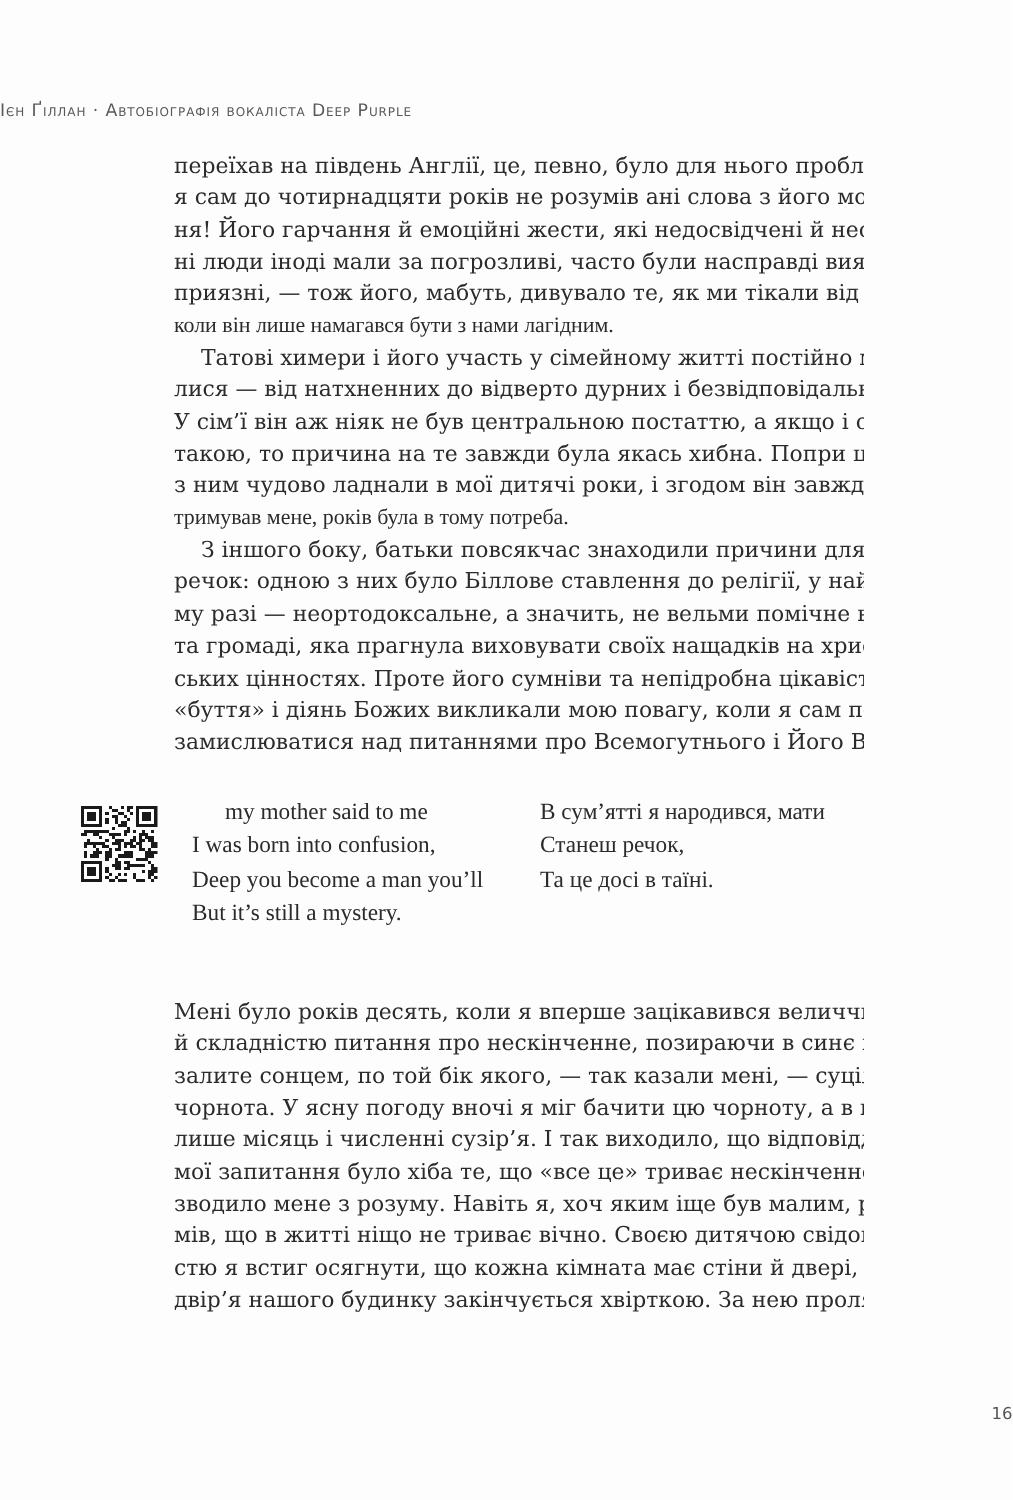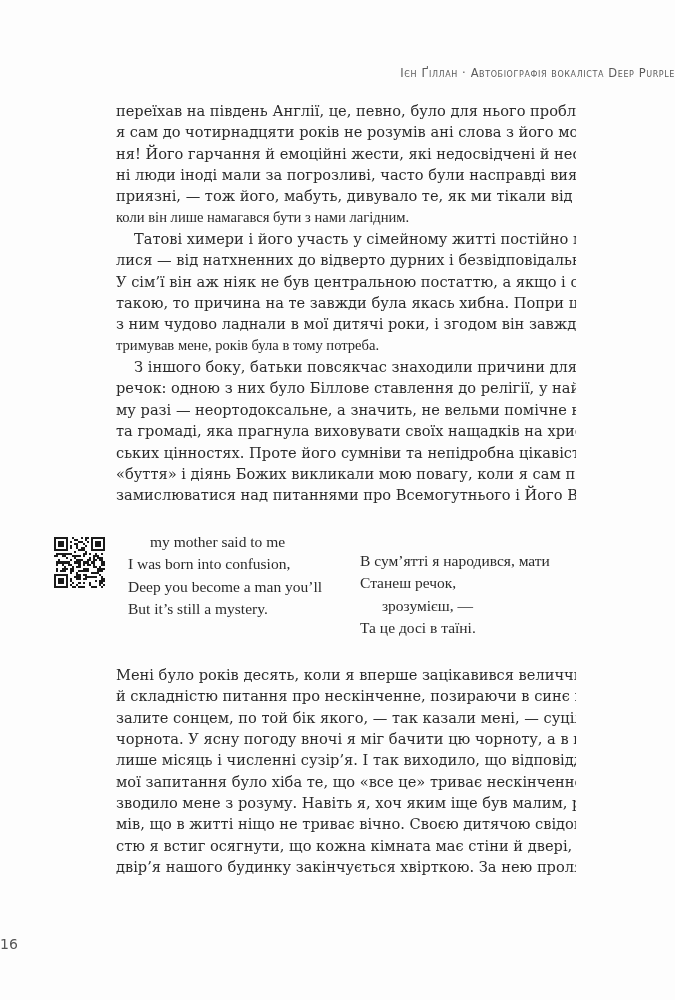--- a/index.html
+++ b/index.html
@@ -1,19 +1,19 @@
 <!DOCTYPE html>
 <html><head>
   <meta charset="utf-8">
   <style>
     html, body { margin: 0; padding: 0; background: #ffffff; }
     body { width: 675px; height: 1000px; position: relative; overflow: hidden; color: #2a2a2a; }
     .page { position: absolute; left: 0; top: 0; width: 675px; height: 1000px; background: #fdfdfd; }
     .running-head {
-      position: absolute; top: 66px; left: 0; width: 675px; text-align: right;
+      position: absolute; top: 66px; left: 0; width: 675px; text-align: left;
       font-family: "DejaVu Sans", sans-serif; font-size: 11.5px; letter-spacing: 0.6px;
       color: #5a5a5a; font-variant: small-caps;
     }
     .body-text {
       position: absolute; left: 116px; width: 460px;
       font-family: "DejaVu Serif", serif; font-size: 14.6px; color: #2b2b2b;
     }
     .line {
       display: block; height: 21.35px; line-height: 21.35px;
       white-space: nowrap; text-align: justify; text-align-last: justify;
@@ -23,25 +23,25 @@
     .line.indent { padding-left: 18px; }
     .block1 { top: 100px; }
     .block2 { top: 664px; }
     .lyrics {
       position: absolute; top: 531px; font-family: "Liberation Serif", serif;
       font-size: 15.5px; color: #2b2b2b;
     }
     .lyrics .l { display: block; height: 22.4px; line-height: 22.4px; white-space: nowrap; }
     .lyrics .l.ind { padding-left: 22px; }
     .lyrics-en { left: 128px; }
-    .lyrics-ua { left: 360px; margin-top: 19px; }
+    .lyrics-ua { left: 360px; }
     .qr { position: absolute; left: 54px; top: 537px; width: 51px; height: 51px; }
     .folio {
-      position: absolute; top: 936px; left: 0; width: 675px; text-align: left;
-      font-family: "DejaVu Sans", sans-serif; font-size: 14px; color: #555;
+      position: absolute; top: 936px; left: 0; width: 675px; text-align: right;
+      font-family: "DejaVu Sans", sans-serif; font-size: 11px; color: #555;
     }
   </style>
 </head>
 <body>
 
 <div class="page">
   <div class="running-head">Ієн Ґіллан · Автобіографія вокаліста Deep Purple</div>
 
   <div class="body-text block1" id="block1">
       <span class="line">переїхав на південь Англії, це, певно, було для нього проблемою:</span>
@@ -263,21 +263,20 @@
 
   <div class="lyrics lyrics-en" id="lyrics-en">
       <span class="l ind">my mother said to me</span>
       <span class="l">I was born into confusion,</span>
       <span class="l">Deep you become a man you’ll</span>
       <span class="l">But it’s still a mystery.</span>
     </div>
   <div class="lyrics lyrics-ua" id="lyrics-ua">
       <span class="l">В сум’ятті я народився, мати</span>
       <span class="l">Станеш речок,</span>
-      <span class="l ind">зрозумієш, —</span>
       <span class="l">Та це досі в таїні.</span>
     </div>
 
   <div class="body-text block2" id="block2">
       <span class="line">Мені було років десять, коли я вперше зацікавився величчю</span>
       <span class="line">й складністю питання про нескінченне, позираючи в синє небо,</span>
       <span class="line">залите сонцем, по той бік якого, — так казали мені, — суцільна</span>
       <span class="line">чорнота. У ясну погоду вночі я міг бачити цю чорноту, а в ній —</span>
       <span class="line">лише місяць і численні сузір’я. І так виходило, що відповіддю на</span>
       <span class="line">мої запитання було хіба те, що «все це» триває нескінченно. Це</span>

